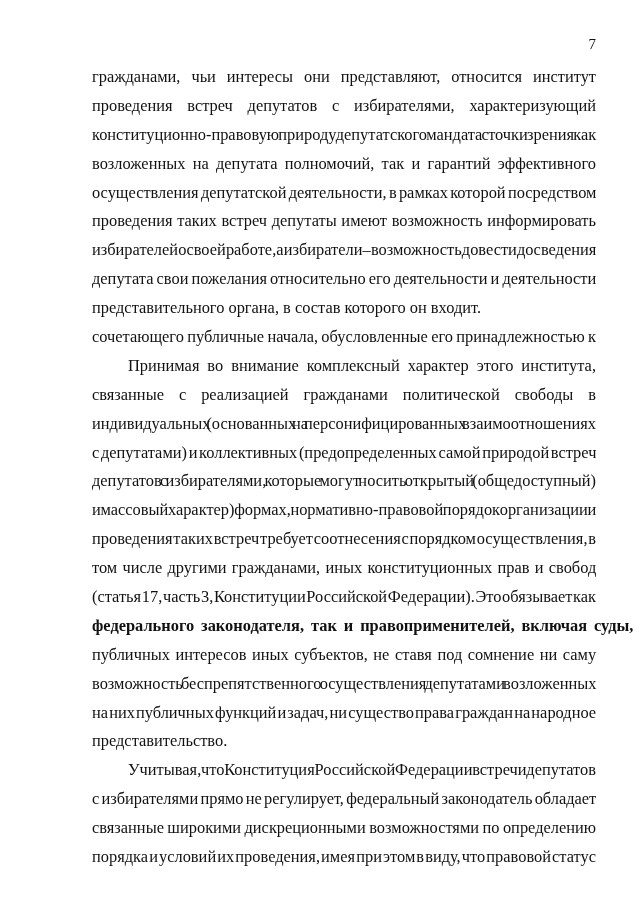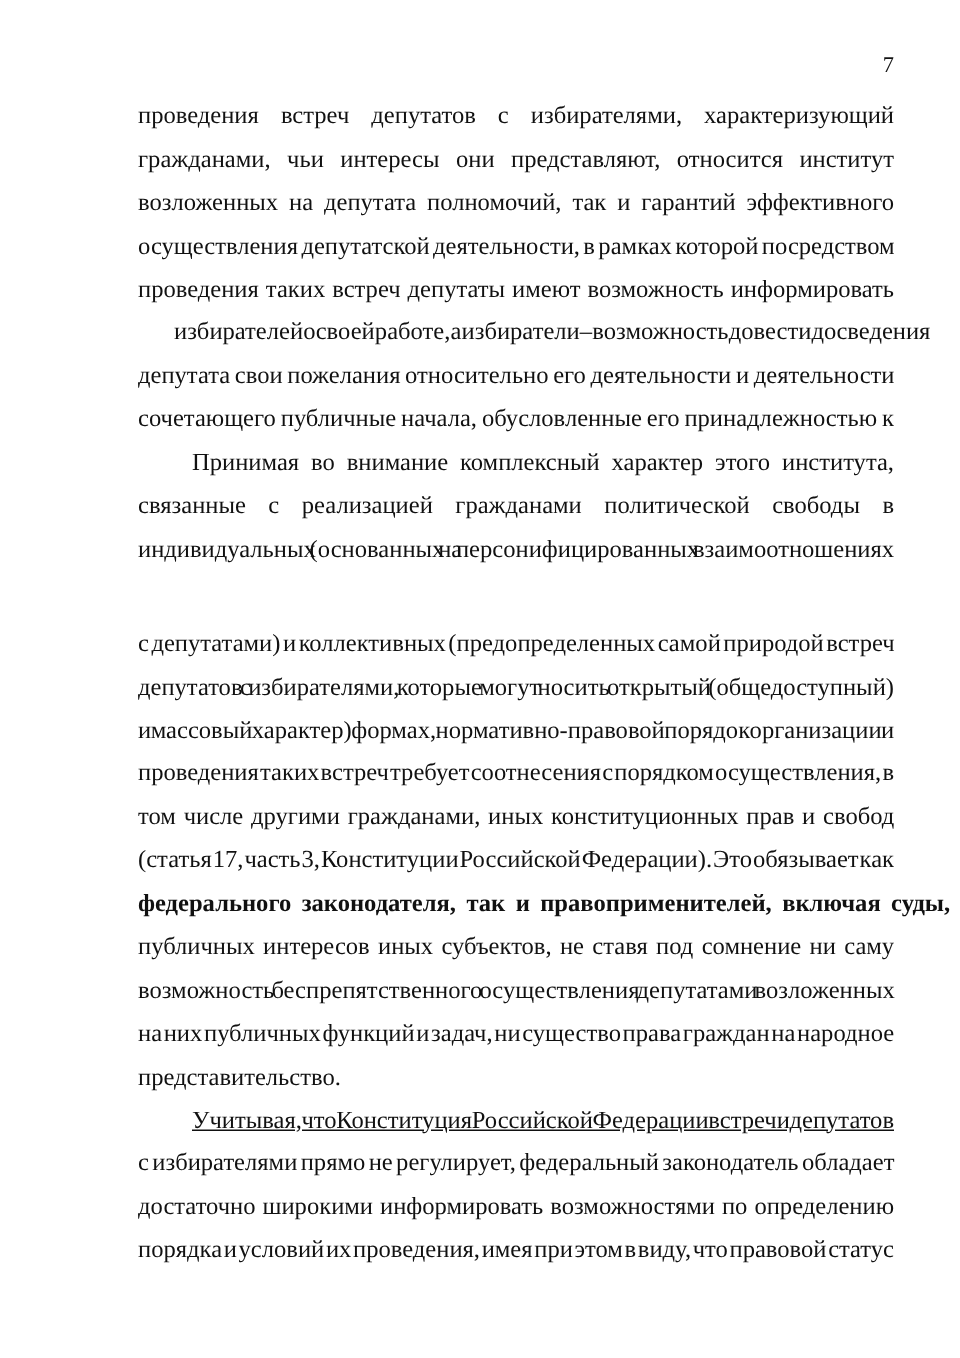--- a/index.html
+++ b/index.html
@@ -25,45 +25,47 @@
   .line.last { text-align-last: left; }
   .line.indent { padding-left: 36px; }
 </style>
 </head>
 <body>
 
 <div class="page">
   <div class="page-number">7</div>
   <div class="body-text" id="body-text">
       <div class="para">
+        <span class="line" style="white-space: nowrap; display: block; width: auto; word-spacing: 6.83333px;">гражданами, чьи интересы они представляют, относится институт</span>
         <span class="line" style="white-space: nowrap; display: block; width: auto; word-spacing: 10.6px;">проведения встреч депутатов с избирателями, характеризующий</span>
-        <span class="line" style="white-space: nowrap; display: block; width: auto; word-spacing: 6.83333px;">гражданами, чьи интересы они представляют, относится институт</span>
+        <span class="line" style="white-space: nowrap; display: block; width: auto; word-spacing: -4.85714px;">конституционно-правовую природу депутатского мандата с точки зрения как</span>
         <span class="line" style="white-space: nowrap; display: block; width: auto; word-spacing: 3.14286px;">возложенных на депутата полномочий, так и гарантий эффективного</span>
         <span class="line" style="white-space: nowrap; display: block; width: auto; word-spacing: -1.83333px;">осуществления депутатской деятельности, в рамках которой посредством</span>
         <span class="line" style="white-space: nowrap; display: block; width: auto; word-spacing: 0.5px;">проведения таких встреч депутаты имеют возможность информировать</span>
-        <span class="line" style="white-space: nowrap; display: block; width: auto; word-spacing: -4px; margin-left: 24px;">избирателей о своей работе, а избиратели – возможность довести до сведения</span>
+        <span class="line" style="white-space: nowrap; display: block; width: auto; word-spacing: -4px;">избирателей о своей работе, а избиратели – возможность довести до сведения</span>
         <span class="line" style="white-space: nowrap; display: block; width: auto; word-spacing: -1px;">депутата свои пожелания относительно его деятельности и деятельности</span>
+        <span class="line last">представительного органа, в состав которого он входит.</span>
       </div>
       <div class="para">
         <span class="line" style="white-space: nowrap; display: block; width: auto; word-spacing: -0.833333px;">сочетающего публичные начала, обусловленные его принадлежностью к</span>
         <span class="line indent" style="white-space: nowrap; display: block; width: auto; word-spacing: 3.83333px;">Принимая во внимание комплексный характер этого института,</span>
         <span class="line" style="white-space: nowrap; display: block; width: auto; word-spacing: 10.8333px;">связанные с реализацией гражданами политической свободы в</span>
         <span class="line" style="white-space: nowrap; display: block; width: auto; word-spacing: -8.25px;">индивидуальных (основанных на персонифицированных взаимоотношениях</span>
-        <span class="line" style="white-space: nowrap; display: block; width: auto; word-spacing: -2.42857px; margin-top: 34px;">с депутатами) и коллективных (предопределенных самой природой встреч</span>
+        <span class="line" style="white-space: nowrap; display: block; width: auto; word-spacing: -2.42857px;">с депутатами) и коллективных (предопределенных самой природой встреч</span>
         <span class="line" style="white-space: nowrap; display: block; width: auto; word-spacing: -5.85714px;">депутатов с избирателями, которые могут носить открытый (общедоступный)</span>
         <span class="line" style="white-space: nowrap; display: block; width: auto; word-spacing: -4.42857px;">и массовый характер) формах, нормативно-правовой порядок организации и</span>
         <span class="line" style="white-space: nowrap; display: block; width: auto; word-spacing: -3.375px;">проведения таких встреч требует соотнесения с порядком осуществления, в</span>
         <span class="line" style="white-space: nowrap; display: block; width: auto; word-spacing: 1.125px;">том числе другими гражданами, иных конституционных прав и свобод</span>
         <span class="line" style="white-space: nowrap; display: block; width: auto; word-spacing: -3.44444px;">(статья 17, часть 3, Конституции Российской Федерации). Это обязывает как</span>
         <span class="line" style="white-space: nowrap; display: block; width: auto; word-spacing: 2.83333px; font-weight: bold;">федерального законодателя, так и правоприменителей, включая суды,</span>
         <span class="line" style="white-space: nowrap; display: block; width: auto; word-spacing: 1.44444px;">публичных интересов иных субъектов, не ставя под сомнение ни саму</span>
         <span class="line" style="white-space: nowrap; display: block; width: auto; word-spacing: -6px;">возможность беспрепятственного осуществления депутатами возложенных</span>
         <span class="line" style="white-space: nowrap; display: block; width: auto; word-spacing: -3px;">на них публичных функций и задач, ни существо права граждан на народное</span>
         <span class="line last">представительство.</span>
       </div>
       <div class="para">
-        <span class="line indent" style="white-space: nowrap; display: block; width: auto; word-spacing: -4.33333px; text-decoration: underline;">Учитывая, что Конституция Российской Федерации встречи депутатов</span>
+        <span class="line indent" style="white-space: nowrap; display: block; width: auto; word-spacing: -4.33333px;">Учитывая, что Конституция Российской Федерации встречи депутатов</span>
         <span class="line" style="white-space: nowrap; display: block; width: auto; word-spacing: -1.85714px;">с избирателями прямо не регулирует, федеральный законодатель обладает</span>
-        <span class="line" style="white-space: nowrap; display: block; width: auto; word-spacing: -2px;">достаточно широкими информировать возможностями по определению</span>
+        <span class="line" style="white-space: nowrap; display: block; width: auto; word-spacing: -2px;">связанные широкими дискреционными возможностями по определению</span>
         <span class="line" style="white-space: nowrap; display: block; width: auto; word-spacing: -3px;">порядка и условий их проведения, имея при этом в виду, что правовой статус</span>
       </div>
     </div>
 </div>
 
 </body></html>

